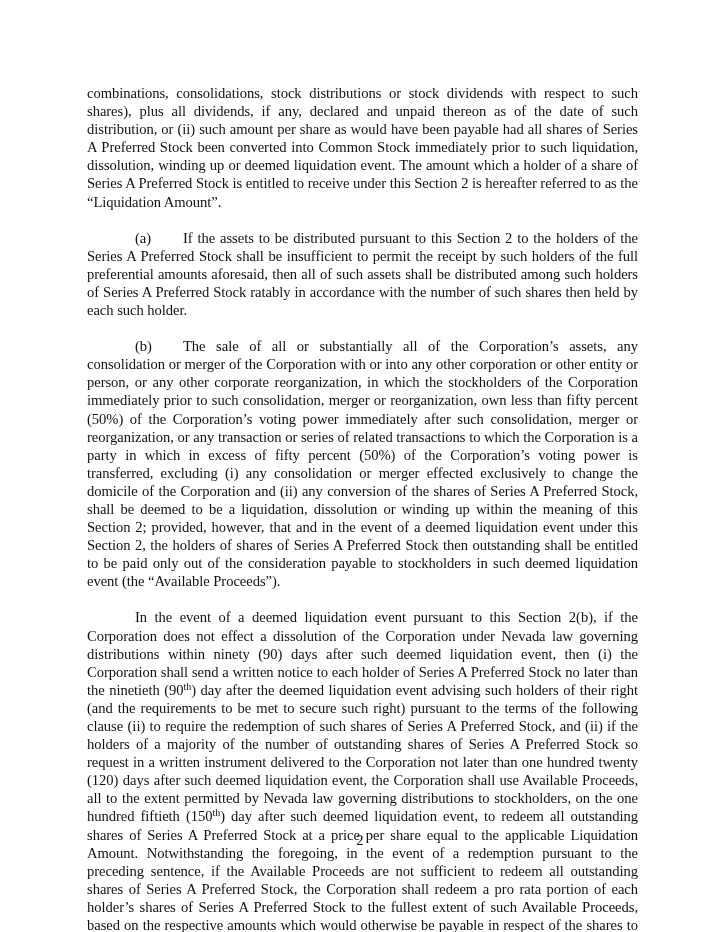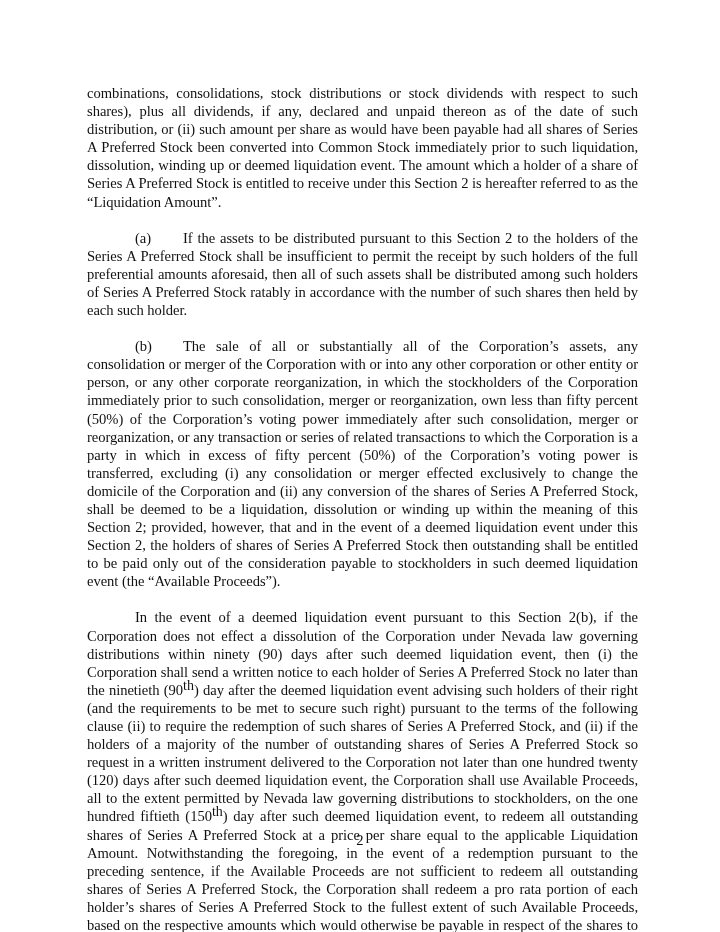--- a/index.html
+++ b/index.html
@@ -30,21 +30,21 @@
     }
     .para.indent {
       text-indent: 48px;
     }
     .para .label {
       display: inline-block;
       width: 48px;
       text-indent: 0;
     }
     sup {
-      font-size: 14px;
+      font-size: 10px;
       line-height: 0;
       vertical-align: 5px;
     }
     .page-number {
       position: absolute;
       left: 0;
       width: 720px;
       top: 831px;
       text-align: center;
       font-size: 14.6px;

